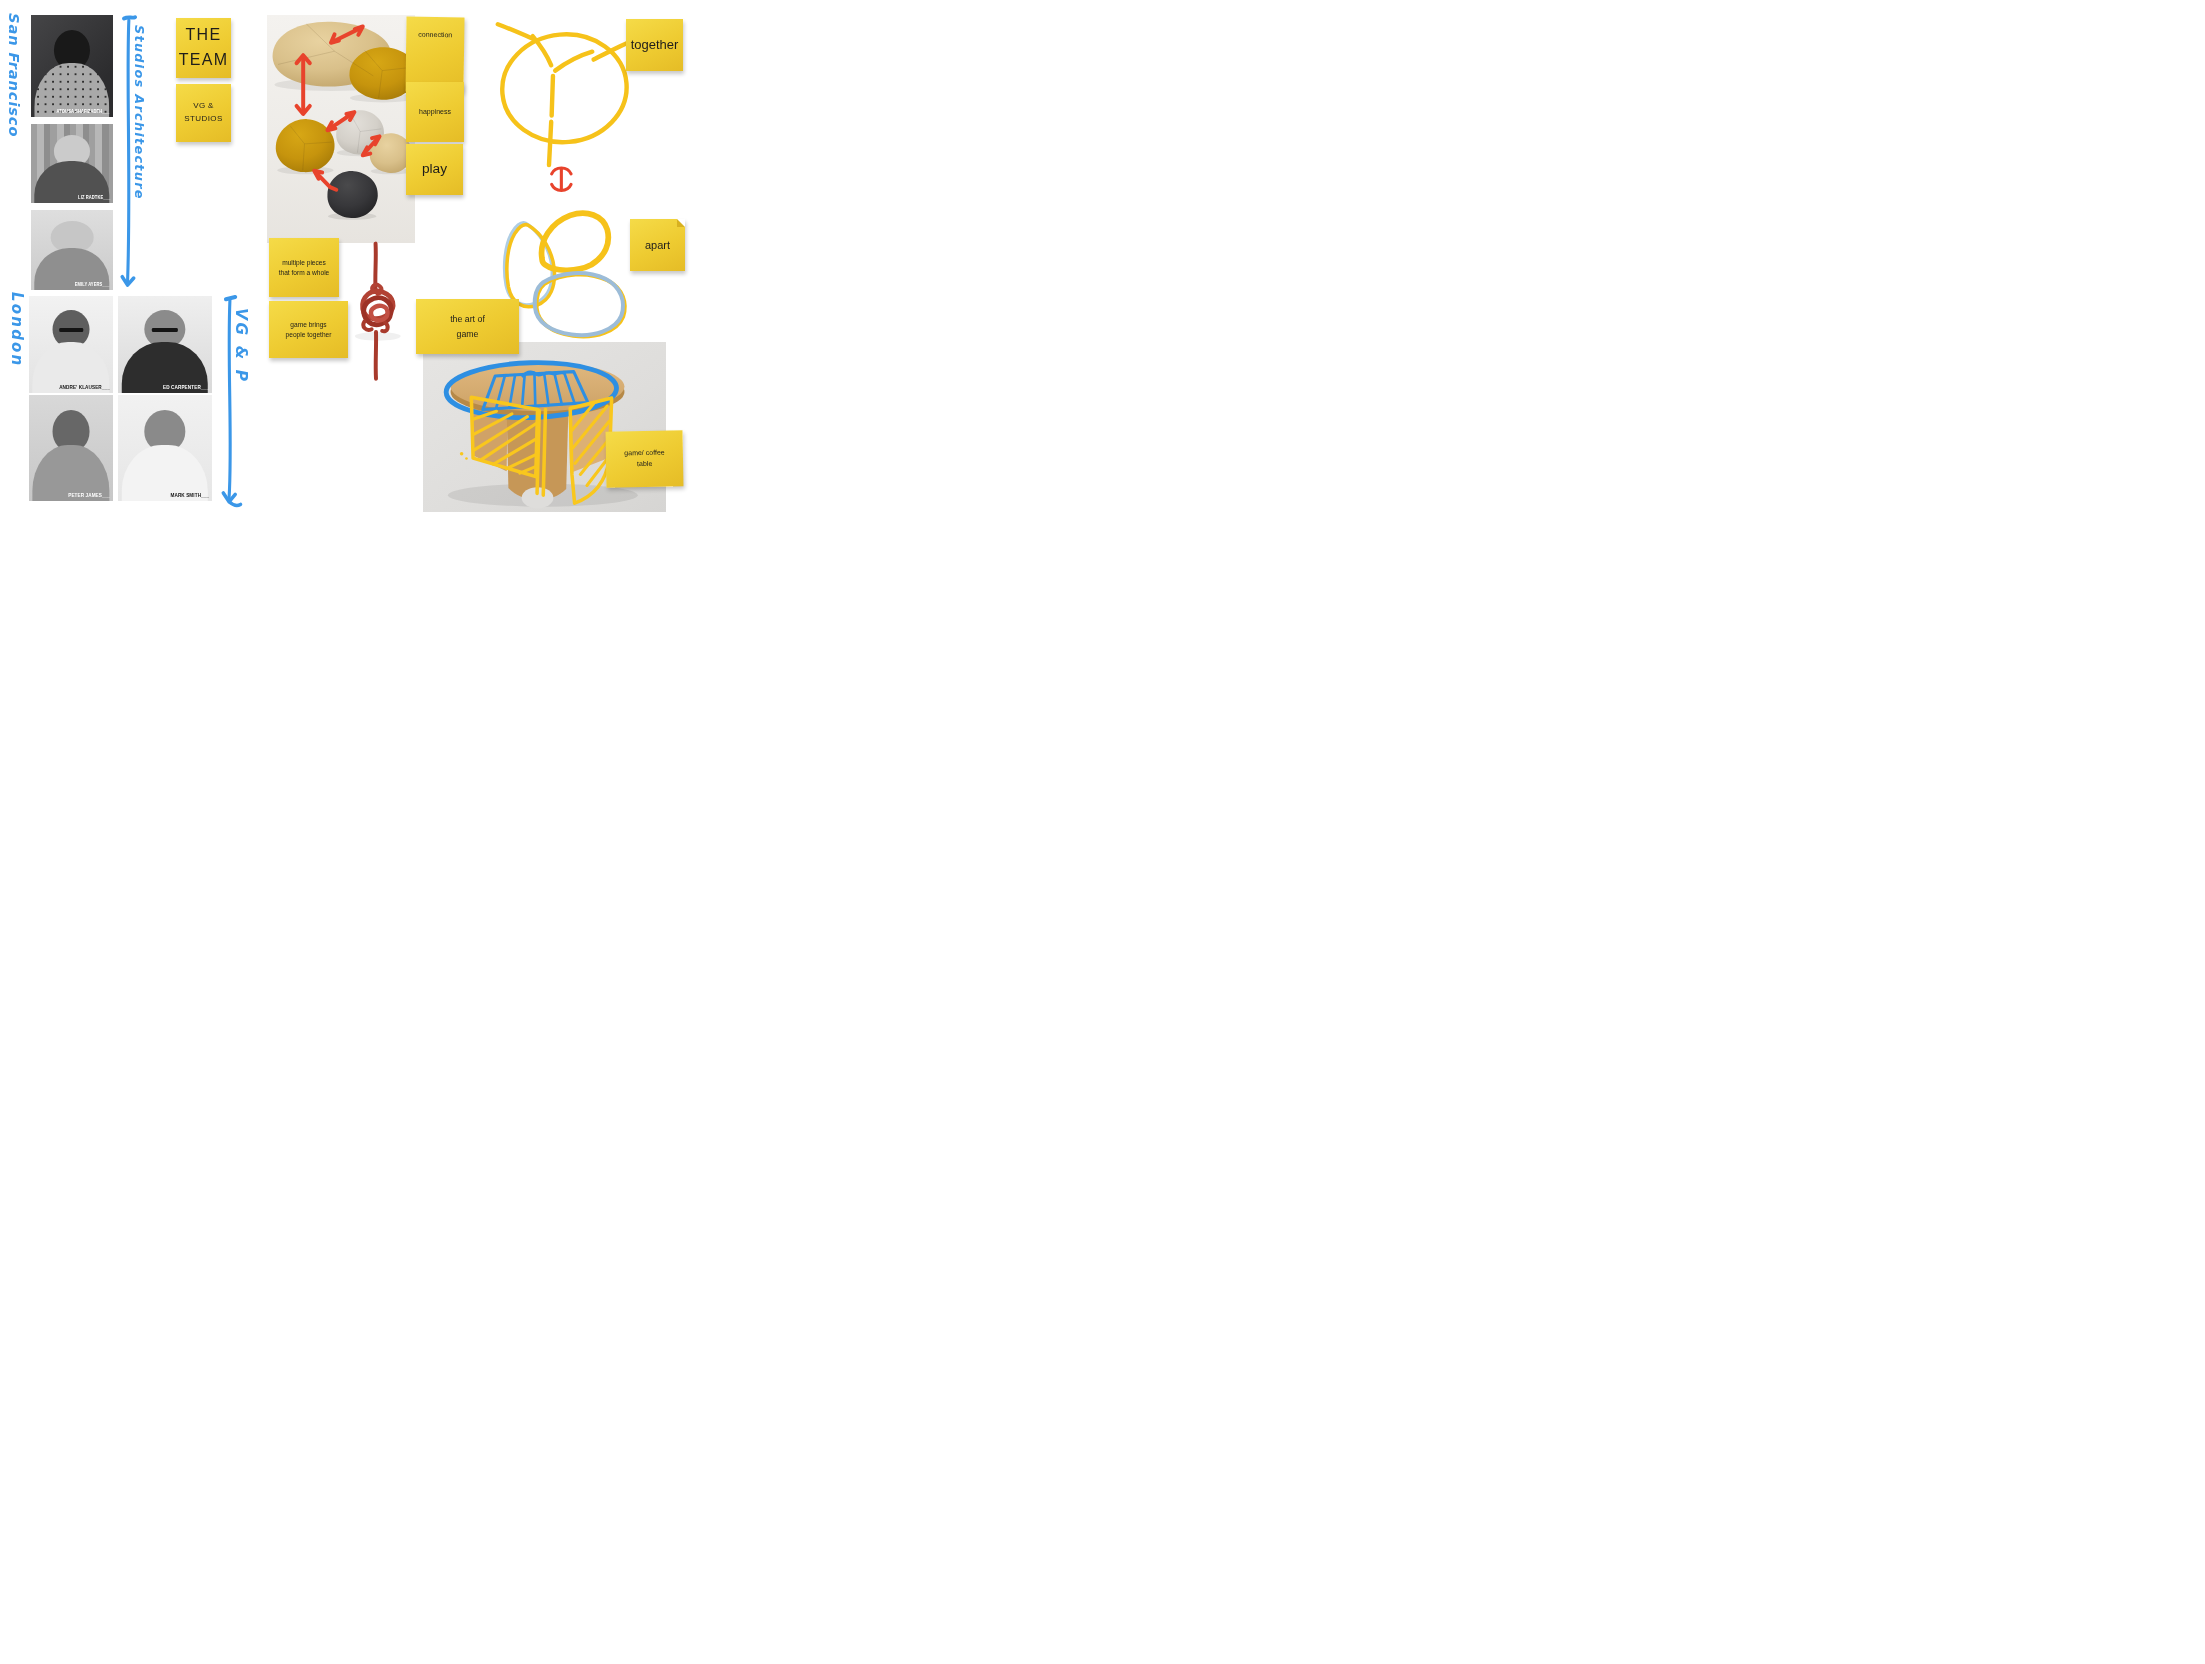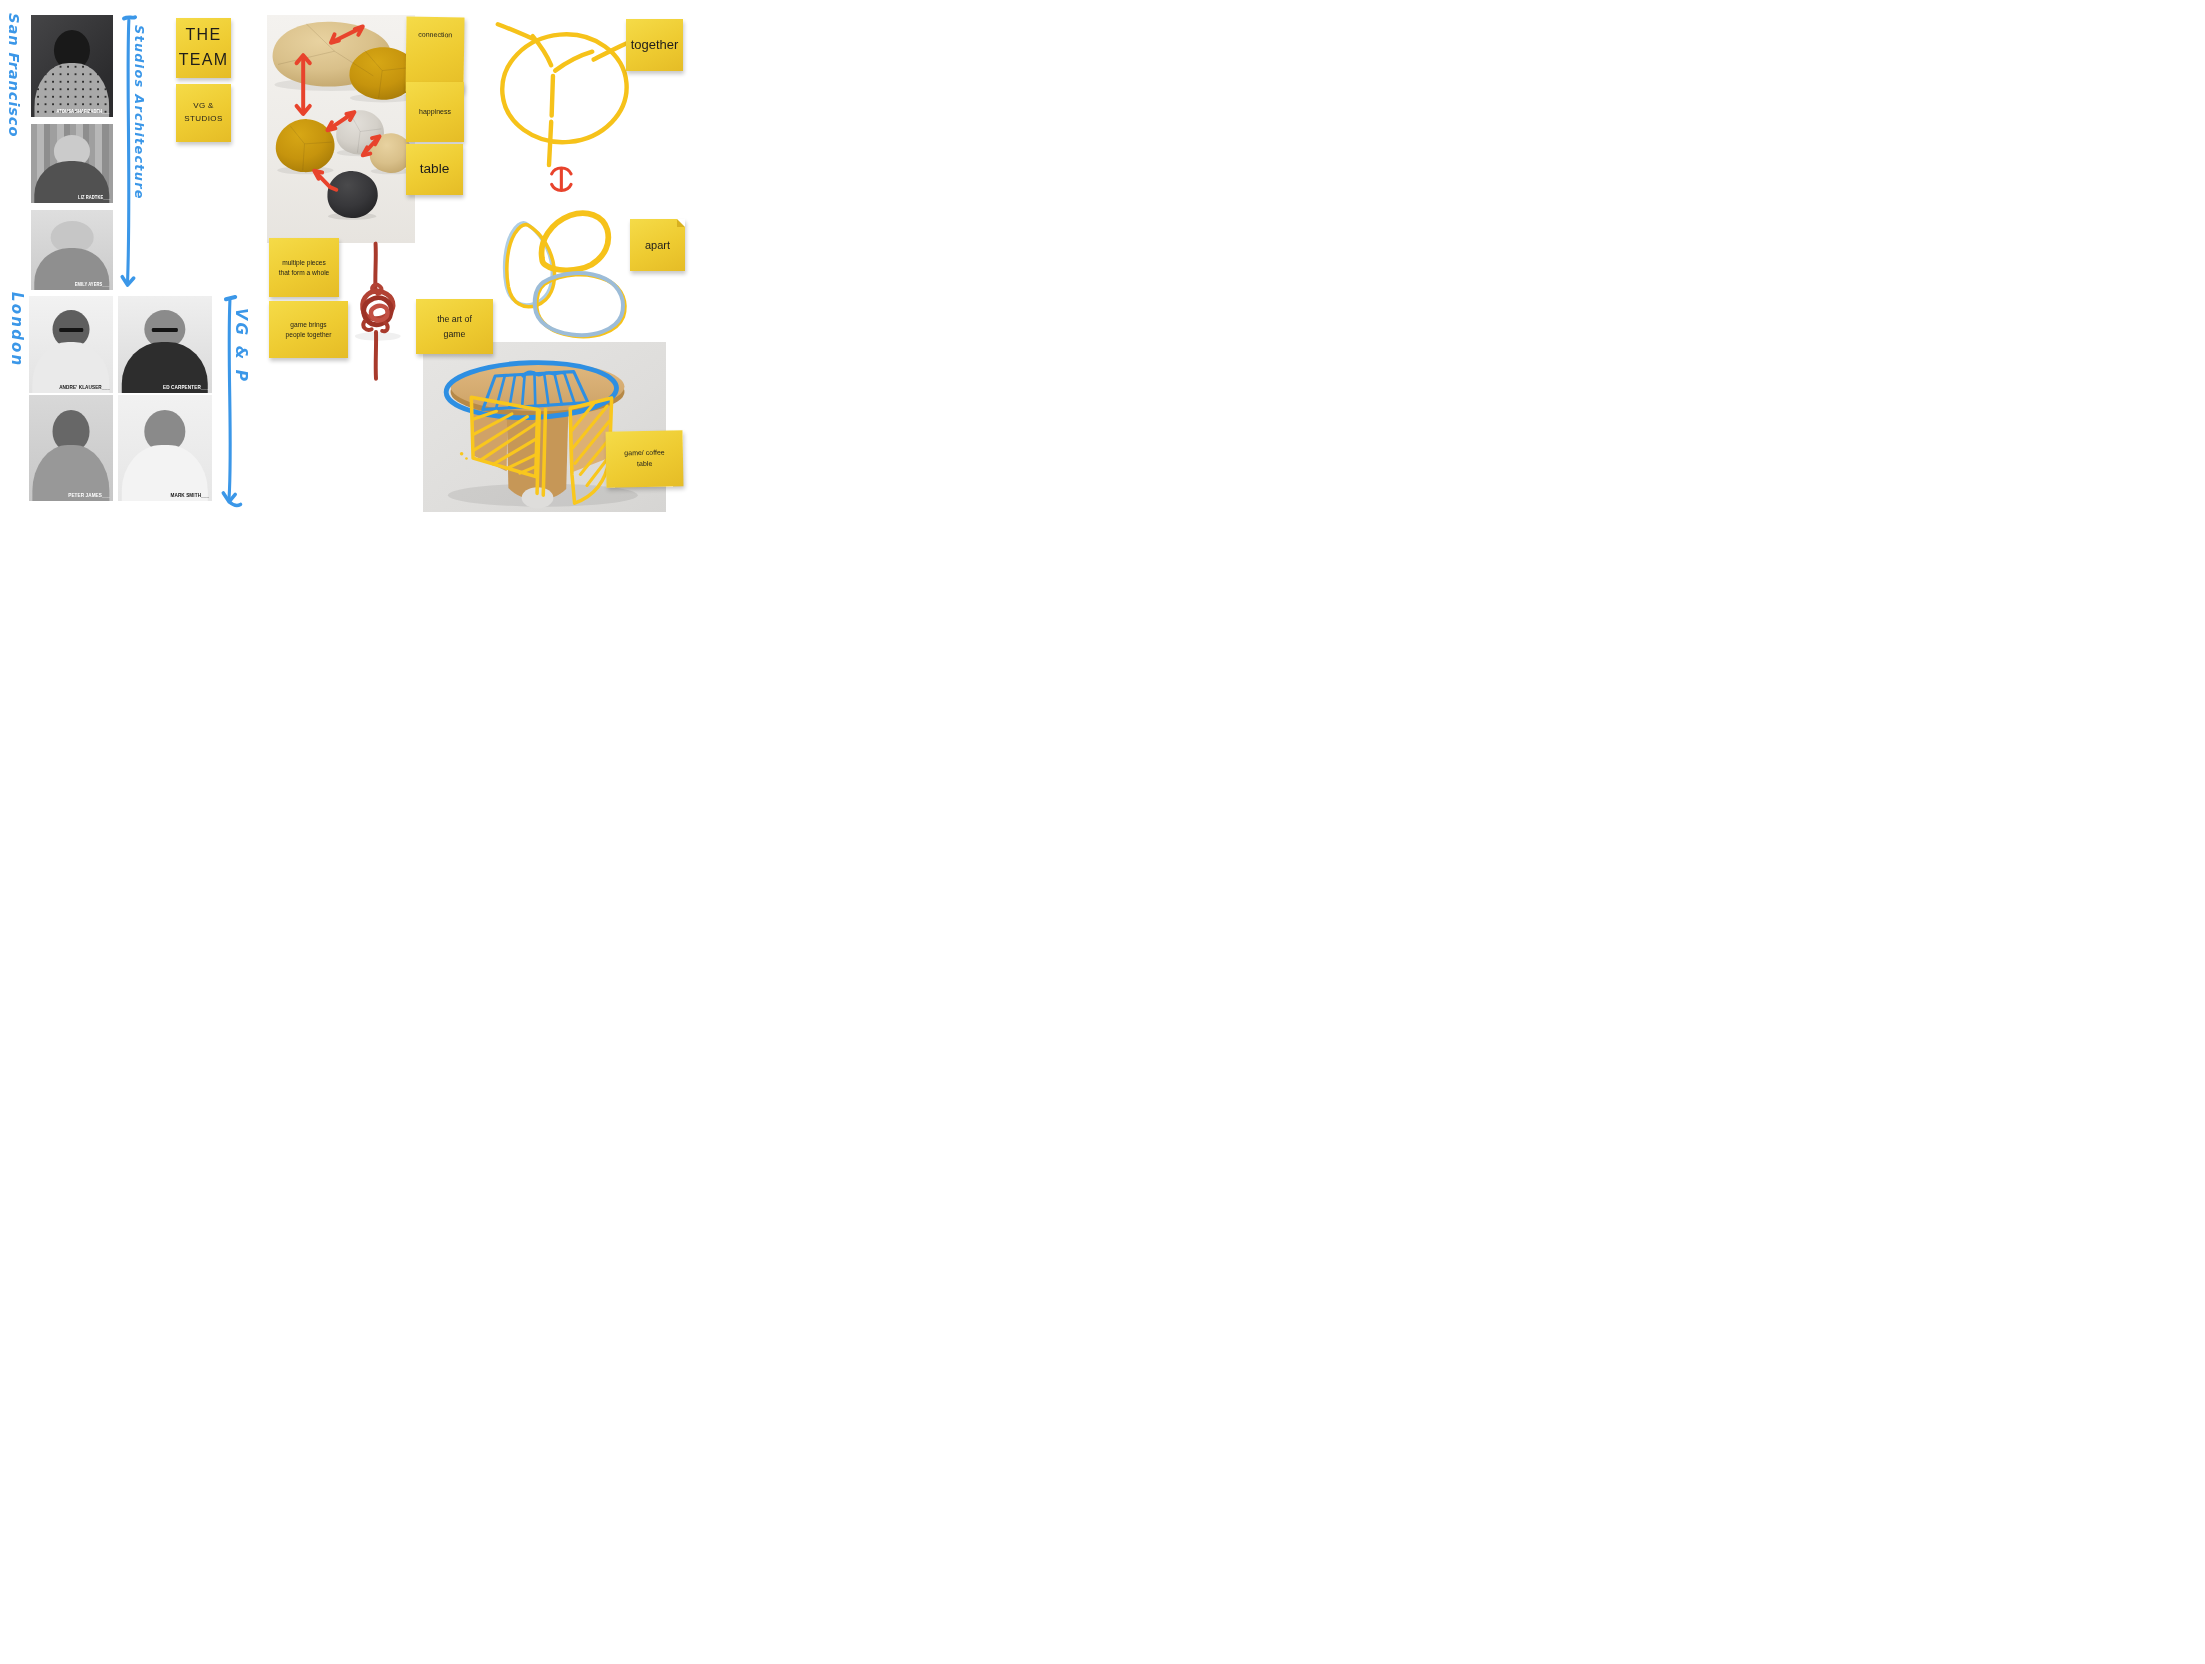--- a/index.html
+++ b/index.html
@@ -313,29 +313,29 @@
   <div class="note" style="left:176px;top:84px;width:55px;height:58px">
     <span class="note-text s-vgstudios">VG &amp; STUDIOS</span>
   </div>
   <div class="note align-top" style="left:406px;top:17px;width:58px;height:62px;transform:rotate(0.8deg)">
     <span class="note-text s-word">connection</span>
   </div>
   <div class="note" style="left:406px;top:82px;width:58px;height:60px">
     <span class="note-text s-word">happiness</span>
   </div>
   <div class="note" style="left:406px;top:144px;width:57px;height:51px">
-    <span class="note-text s-play">table</span>
+    <span class="note-text s-play">play</span>
   </div>
   <div class="note pad-mid" style="left:269px;top:238px;width:56px;height:59px">
     <span class="note-text s-small">multiple pieces that form a whole</span>
   </div>
   <div class="note pad-narrow" style="left:269px;top:301px;width:56px;height:57px">
     <span class="note-text s-small">game brings people together</span>
   </div>
-  <div class="note" style="left:416px;top:299px;width:59px;height:55px;padding:0 9px">
+  <div class="note" style="left:416px;top:299px;width:59px;height:55px;padding:0 22px">
     <span class="note-text s-art">the art of game</span>
   </div>
   <div class="note" style="left:626px;top:18.5px;width:57px;height:52px">
     <span class="note-text s-together">together</span>
   </div>
   <div class="note fold" style="left:630px;top:219px;width:55px;height:52px">
     <span class="note-text s-apart">apart</span>
   </div>
   <div class="note" style="left:606px;top:431px;width:56px;height:56px;padding:0 10.6px;transform:rotate(-1deg)">
     <span class="note-text s-coffee">game/ coffee table</span>

